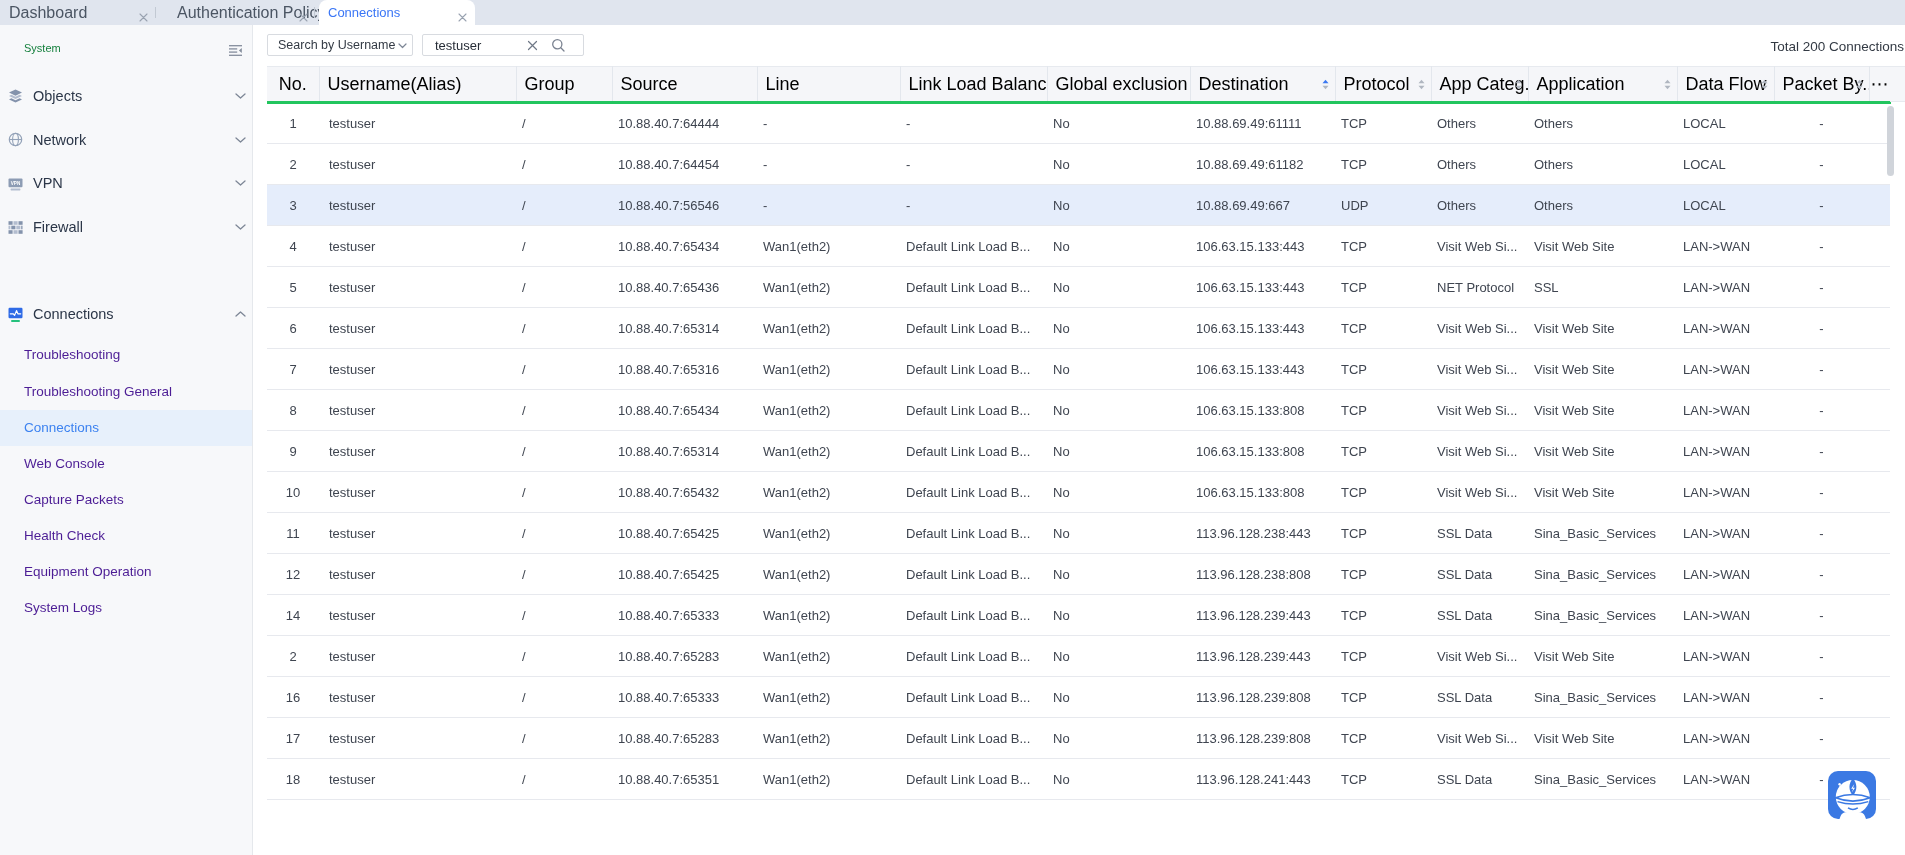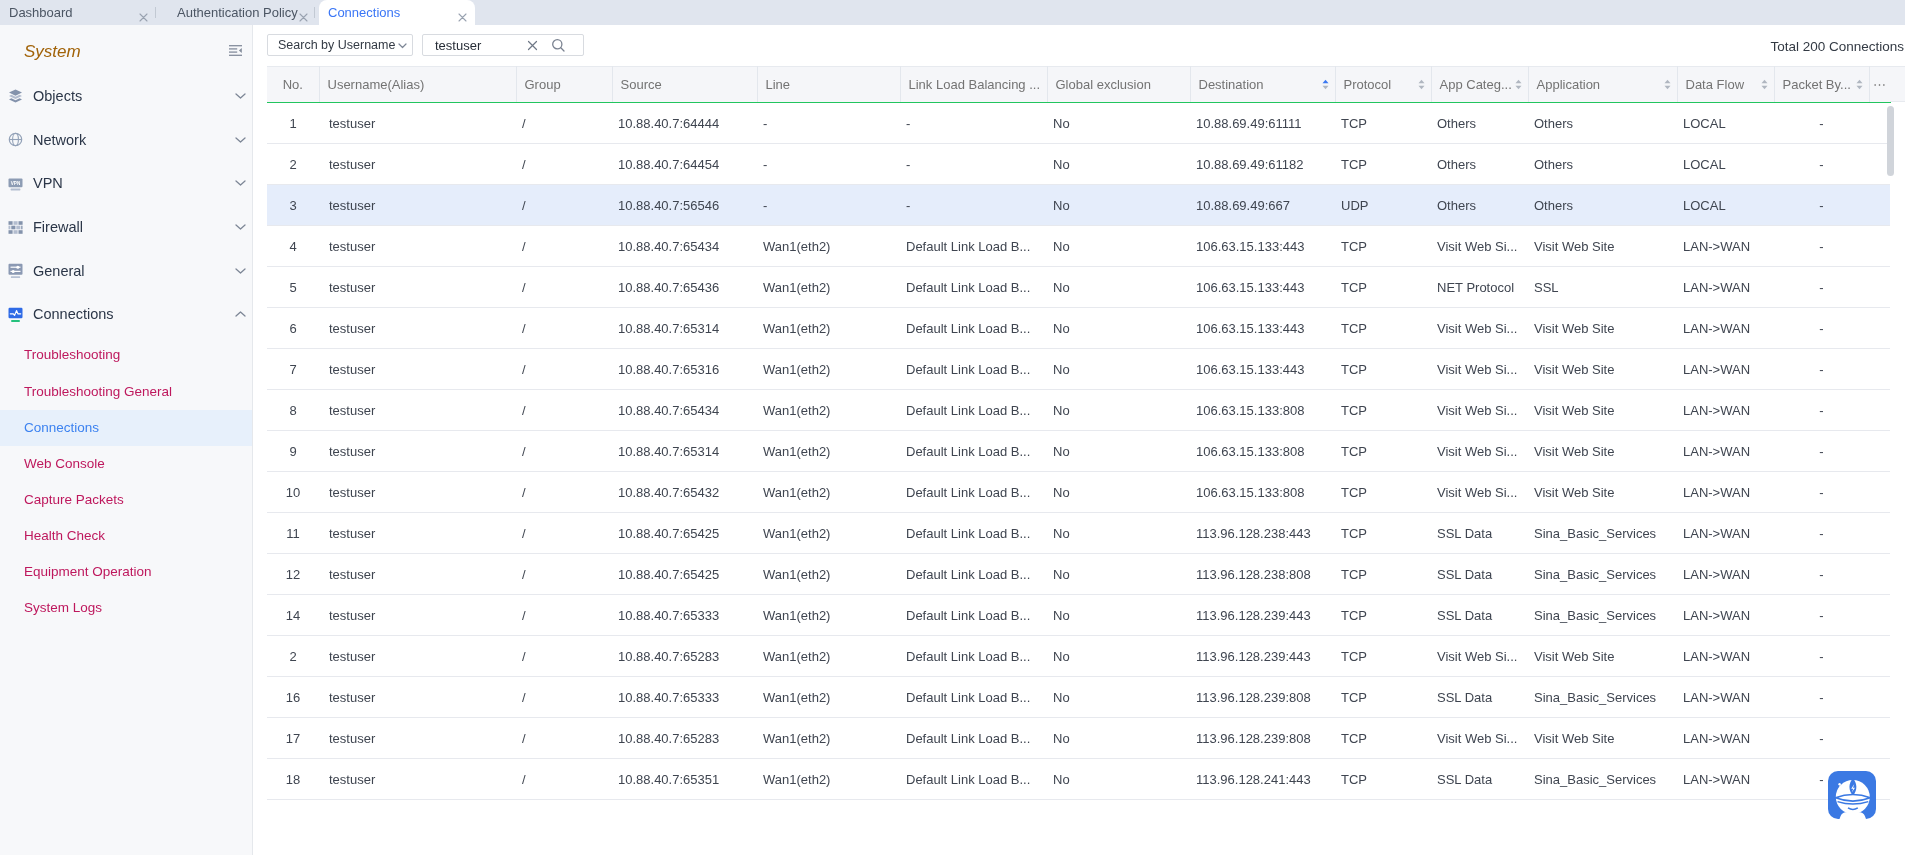--- a/index.html
+++ b/index.html
@@ -1,41 +1,41 @@
 <!DOCTYPE html>
 <html><head>
 <meta charset="utf-8">
 <style>
 *{margin:0;padding:0;box-sizing:border-box;}
 html,body{width:1905px;height:855px;overflow:hidden;background:#fff;font-family:"Liberation Sans",sans-serif;}
 .abs{position:absolute;}
 
 #tabbar{position:absolute;left:0;top:0;width:1905px;height:25px;background:#e0e5ee;}
-.tabtxt{position:absolute;top:0;height:25px;line-height:26px;font-size:13px;color:#4b5563;}
+.tabtxt{position:absolute;top:0;height:25px;line-height:26px;font-size:16px;color:#4b5563;}
 .tabsep{position:absolute;top:7px;width:1px;height:11px;background:#c2c9d3;}
 #activetab{position:absolute;left:319px;top:0;width:156px;height:25px;background:#fff;border-radius:8px 8px 0 0;}
 #activetab .t{position:absolute;left:9px;top:0;line-height:26px;font-size:13px;color:#3a76f6;}
 
 #sidebar{position:absolute;left:0;top:25px;width:253px;height:830px;background:#f7f8fa;border-right:1px solid #e5e8ec;}
-#systitle{position:absolute;left:24px;top:17px;font-size:17px;color:#a16207;font-style:italic;}
+#systitle{position:absolute;left:24px;top:17px;font-size:11px;color:#15803d;}
 .mi{position:absolute;left:0;width:252px;height:30px;display:flex;align-items:center;}
 .mi .ic{position:absolute;left:8px;top:50%;margin-top:-7.5px;}
 .mi .tx{position:absolute;left:33px;font-size:14.5px;color:#2b3648;}
 .mi .ch{position:absolute;left:235px;top:50%;margin-top:-3px;}
-.smi{position:absolute;left:0;width:252px;height:36px;line-height:36px;padding-left:24px;font-size:13.5px;color:#be185d;}
+.smi{position:absolute;left:0;width:252px;height:36px;line-height:36px;padding-left:24px;font-size:13.5px;color:#4c1d95;}
 .smi.sel{background:#e7f0fb;color:#3c82f0;}
 
 #selectbox{position:absolute;left:267px;top:34px;width:146px;height:22px;background:#fff;border:1px solid #d8dbe0;border-radius:2px;}
 #selectbox .t{position:absolute;left:10px;top:0;line-height:21px;font-size:12.5px;color:#333a44;}
 #inputbox{position:absolute;left:422px;top:34px;width:162px;height:22px;background:#fff;border:1px solid #d8dbe0;border-radius:2px;}
 #inputbox .t{position:absolute;left:12px;top:0;line-height:21px;font-size:13px;color:#272d37;}
 #total{position:absolute;right:1px;top:39px;font-size:13.5px;color:#333a44;}
 
 #tbl{position:absolute;left:267px;top:66px;width:1623px;border-collapse:collapse;table-layout:fixed;}
-#tbl th{height:36px;background:#f5f6f9;border-top:1px solid #e7eaef;border-bottom:1px solid #22c55e;border-right:1px solid #e3e7ed;font-weight:400;font-size:13px;color:#737373;text-align:left;padding:0 0 0 8px;position:relative;white-space:nowrap;overflow:hidden;}
+#tbl th{height:36px;background:#f5f6f9;border-top:1px solid #e7eaef;border-bottom:3px solid #22c55e;border-right:1px solid #e3e7ed;font-weight:400;font-size:18px;color:#000000;text-align:left;padding:0 0 0 8px;position:relative;white-space:nowrap;overflow:hidden;}
 #tbl th.c{text-align:center;padding:0;}
 #tbl th:last-child{border-right:1px solid #e3e7ed;}
 #tbl td{height:41px;border-bottom:1px solid #e7e9ee;font-size:13px;color:#3f4550;padding:0 0 0 6px;white-space:nowrap;overflow:hidden;}
 #tbl td.c{text-align:center;padding:0;}
 #tbl tr.hl td{background:#e5edfb;}
 .sort{position:absolute;right:6px;top:50%;margin-top:-5.5px;}
 #hdrext{position:absolute;left:1890px;top:66px;width:15px;height:36px;background:#f5f6f9;border-top:1px solid #e7eaef;border-bottom:1px solid #e7eaef;}
 #scrollthumb{position:absolute;left:1887px;top:106px;width:7px;height:70px;background:#d0d4da;border-radius:3.5px;}
 #support{position:absolute;left:1828px;top:771px;}
 </style>
@@ -114,34 +114,20 @@
         <rect x="13.2" y="5.7" width="1.3" height="3.6" fill="#8493ac"></rect>
 <rect x="0.5" y="10.2" width="4.1" height="3.6" fill="#8493ac"></rect>
         <rect x="5.5" y="10.2" width="4.1" height="3.6" fill="#b3bdcf"></rect>
         <rect x="10.5" y="10.2" width="4.1" height="3.6" fill="#8493ac"></rect>
 </svg>
       <span class="tx">Firewall</span>
       <svg class="ch" width="11" height="6" viewBox="0 0 11 6">
         <path d="M1 1 L5.5 5 L10 1" fill="none" stroke="#7d8696" stroke-width="1.3" stroke-linecap="round" stroke-linejoin="round"></path>
       </svg>
     </div>
-<div class="mi" style="top:230.5px">
-      <svg class="ic" width="15" height="15" viewBox="0 0 15 15">
-<rect x="0.5" y="0.8" width="14" height="11" rx="1" fill="#8b99b3"></rect>
-<line x1="2.5" y1="4.2" x2="12.5" y2="4.2" stroke="#ffffff" stroke-width="1.2"></line>
-<circle cx="9.8" cy="4.2" r="1.5" fill="#ffffff"></circle>
-<line x1="2.5" y1="8.4" x2="12.5" y2="8.4" stroke="#ffffff" stroke-width="1.2"></line>
-<circle cx="5.2" cy="8.4" r="1.5" fill="#ffffff"></circle>
-<rect x="2.9" y="13.2" width="9.2" height="1.8" rx="0.5" fill="#b6c1d4"></rect>
-</svg>
-      <span class="tx">General</span>
-      <svg class="ch" width="11" height="6" viewBox="0 0 11 6">
-        <path d="M1 1 L5.5 5 L10 1" fill="none" stroke="#7d8696" stroke-width="1.3" stroke-linecap="round" stroke-linejoin="round"></path>
-      </svg>
-    </div>
 <div class="mi" style="top:274px">
       <svg class="ic" width="15" height="15" viewBox="0 0 15 15">
 <rect x="0.5" y="0.8" width="14" height="10.4" rx="1.2" fill="#2e6ae6"></rect>
 <path d="M2.3 6.8 L5.3 6.8 L6.6 8.4 L8.5 3.6 L9.9 6.8 L12.7 6.8" fill="none" stroke="#ffffff" stroke-width="1.2" stroke-linecap="round" stroke-linejoin="round"></path>
 <rect x="3" y="13" width="9" height="2" rx="1" fill="#25c17d"></rect>
 </svg>
       <span class="tx">Connections</span>
       <svg class="ch" width="11" height="6" viewBox="0 0 11 6">
         <path d="M1 5 L5.5 1 L10 5" fill="none" stroke="#7d8696" stroke-width="1.3" stroke-linecap="round" stroke-linejoin="round"></path>
       </svg>

